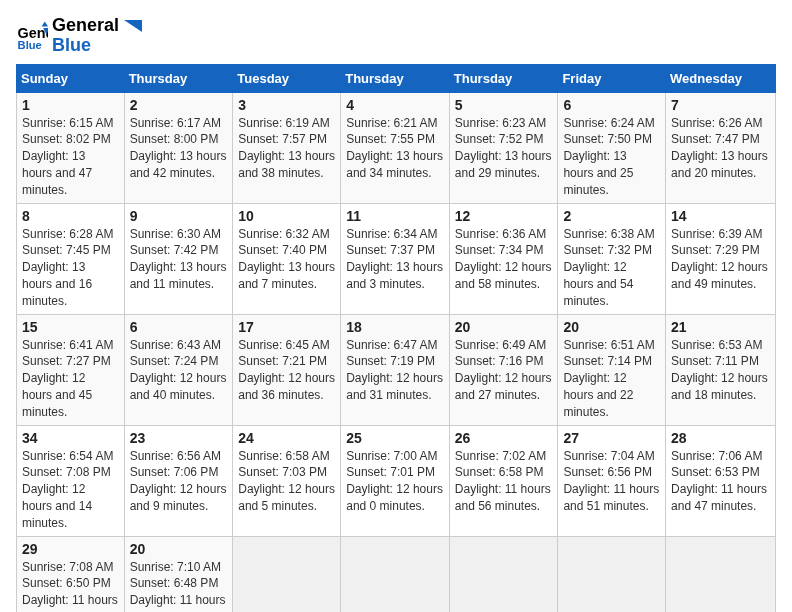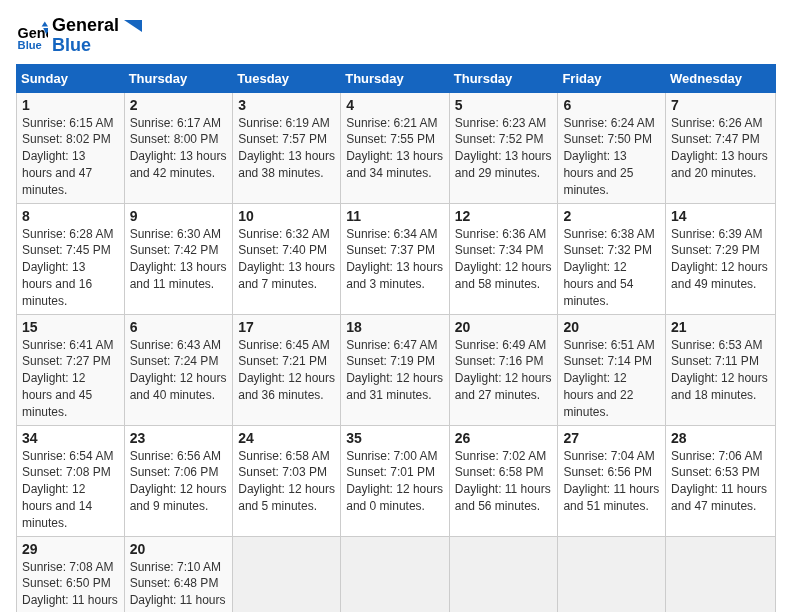--- a/index.html
+++ b/index.html
@@ -210,21 +210,21 @@
         </td>
         <td>
           <span class="day-num">23</span>
           <div class="day-info">Sunrise: 6:56 AM<br>Sunset: 7:06 PM<br>Daylight: 12 hours and 9 minutes.</div>
         </td>
         <td>
           <span class="day-num">24</span>
           <div class="day-info">Sunrise: 6:58 AM<br>Sunset: 7:03 PM<br>Daylight: 12 hours and 5 minutes.</div>
         </td>
         <td>
-          <span class="day-num">35</span>
+          <span class="day-num">25</span>
           <div class="day-info">Sunrise: 7:00 AM<br>Sunset: 7:01 PM<br>Daylight: 12 hours and 0 minutes.</div>
         </td>
         <td>
           <span class="day-num">26</span>
           <div class="day-info">Sunrise: 7:02 AM<br>Sunset: 6:58 PM<br>Daylight: 11 hours and 56 minutes.</div>
         </td>
         <td>
           <span class="day-num">27</span>
           <div class="day-info">Sunrise: 7:04 AM<br>Sunset: 6:56 PM<br>Daylight: 11 hours and 51 minutes.</div>
         </td>

